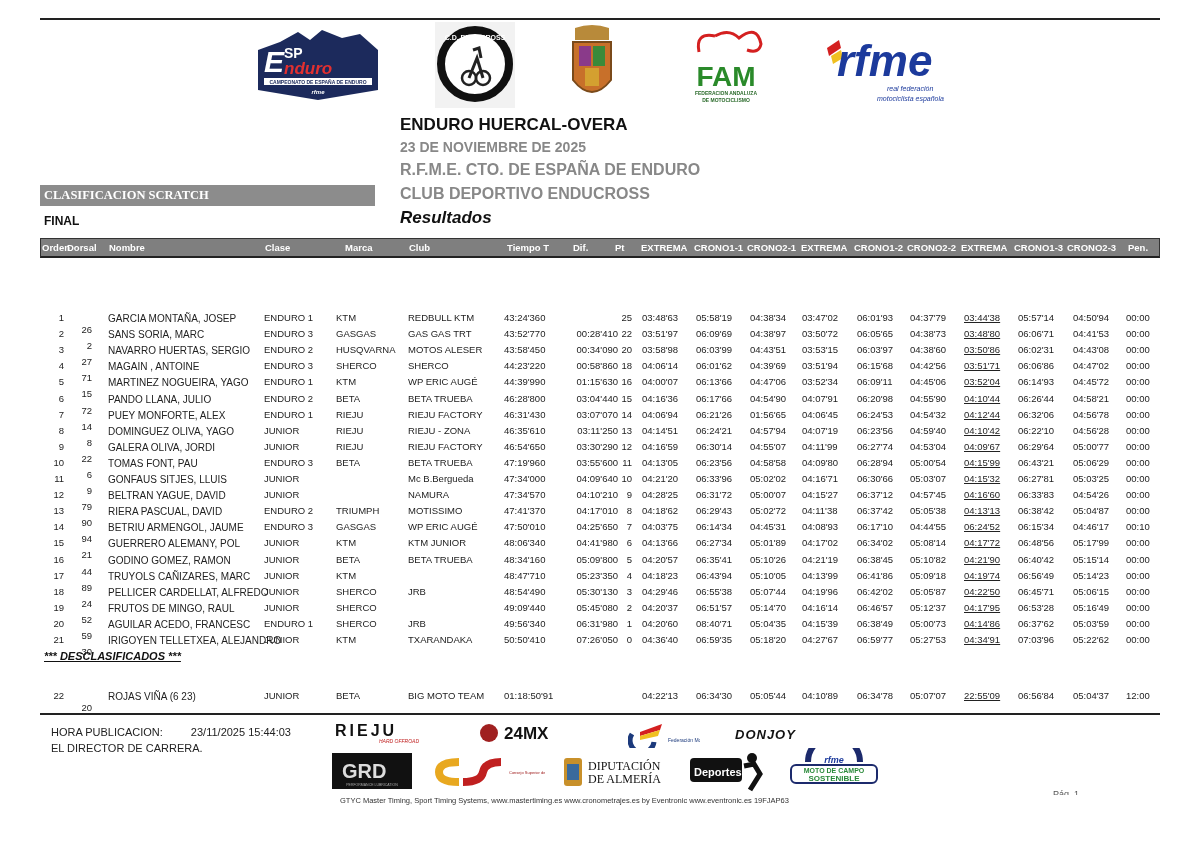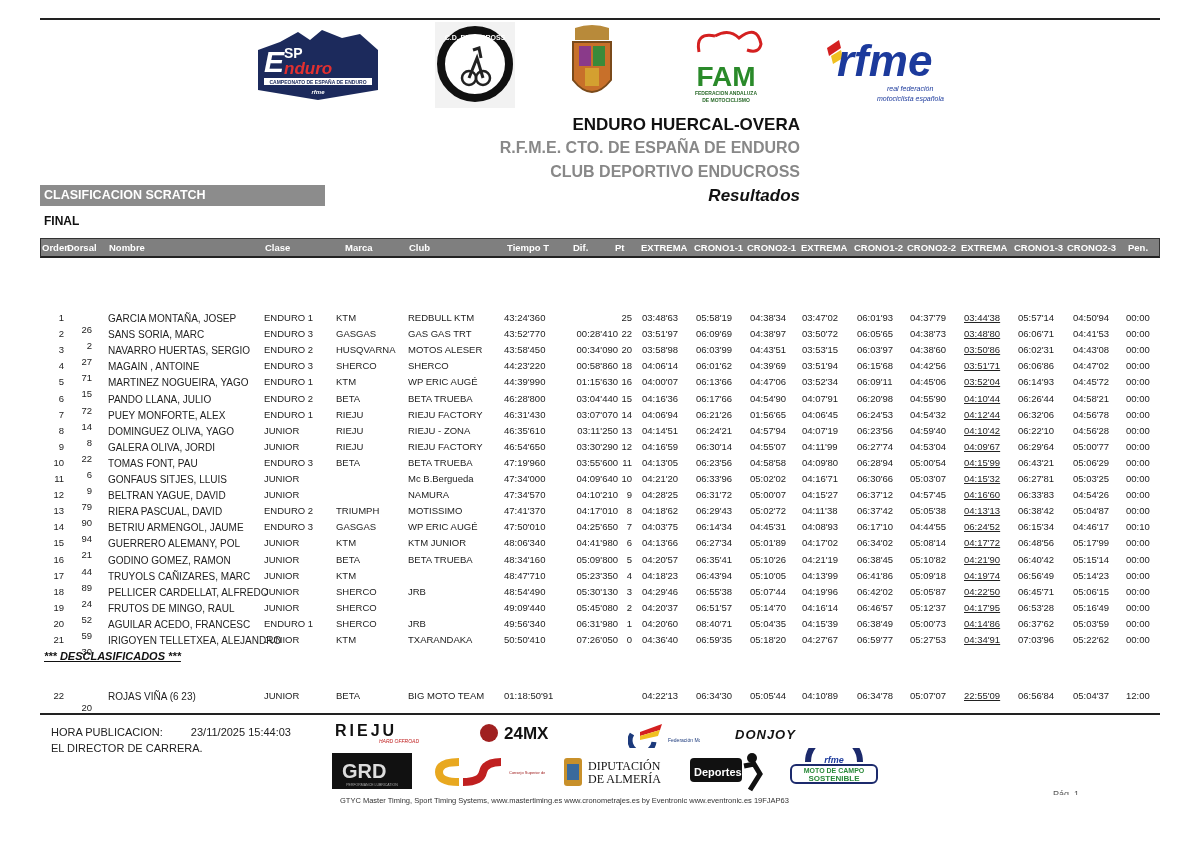--- a/index.html
+++ b/index.html
@@ -6,27 +6,27 @@
   body { width: 1200px; height: 847px; background: #ffffff; font-family: "Liberation Sans", sans-serif; color: #111; position: relative; overflow: hidden; }
   .top-rule { position: absolute; left: 40px; top: 18px; width: 1120px; height: 2px; background: #222; }
   .logos-top { position: absolute; top: 22px; left: 245px; width: 720px; height: 88px; }
   .logo { position: absolute; }
   .logo-esp { left: 5px; top: 6px; width: 136px; height: 74px; }
   .logo-endu { left: 190px; top: 0; width: 80px; height: 86px; }
   .logo-coat { left: 322px; top: 2px; width: 50px; height: 82px; }
   .logo-fam { left: 440px; top: 2px; width: 82px; height: 82px; }
   .logo-rfme { left: 580px; top: 4px; width: 120px; height: 80px; }
 
-  .title-block { position: absolute; left: 400px; top: 114px; width: 400px; text-align: right; }
+  .title-block { position: absolute; left: 400px; top: 114px; width: 400px; text-align: left; }
   .t-main { font-size: 17px; font-weight: bold; color: #111; line-height: 22px; }
   .t-sub { font-size: 14px; font-weight: bold; color: #888; line-height: 22px; }
   .t-sub.big { font-size: 16px; line-height: 24px; }
   .t-res { font-size: 17px; font-weight: bold; font-style: italic; color: #111; line-height: 24px; }
 
-  .scratch-bar { position: absolute; left: 40px; top: 185px; width: 285px; height: 21px; background: #8c8c8c; color: #fff; font-size: 12.5px; font-weight: bold; padding: 3px 4px; }
+  .scratch-bar { position: absolute; left: 40px; top: 185px; width: 335px; height: 21px; background: #8c8c8c; color: #fff; font-size: 12.5px; font-weight: bold; padding: 3px 4px; font-family: Liberation Serif, serif; }
   .final-label { position: absolute; left: 44px; top: 214px; font-size: 12px; font-weight: bold; }
 
   .thead { position: absolute; left: 40px; top: 238px; width: 1120px; height: 20px; background: #7f7f7f; border: 1px solid #333; border-bottom: 2px solid #222; color: #fff; font-size: 9.5px; font-weight: bold; }
   .thead span { position: absolute; top: 3px; white-space: nowrap; }
 
   .row { position: absolute; left: 40px; width: 1120px; height: 16px; font-size: 9.5px; color: #222; }
   .row span { position: absolute; top: 2px; white-space: nowrap; }
   .c-orden { left: 0; width: 24px; text-align: right; }
   .c-dorsal { left: 24px; width: 28px; text-align: right; margin-top: 12px; }
   .c-nombre { left: 68px; font-size: 10px; top: 3px !important; text-align: center; }
@@ -98,20 +98,21 @@
     <polygon points="2,22 14,14 16,22 4,30" fill="#d42020"></polygon>
     <polygon points="6,30 16,24 18,32 8,38" fill="#f0c020"></polygon>
     <text x="12" y="50" fill="#1c3a9c" font-family="Liberation Sans, sans-serif" font-weight="bold" font-style="italic" font-size="44">rfme</text>
     <text x="62" y="65" fill="#1c3a9c" font-family="Liberation Sans, sans-serif" font-style="italic" font-size="7">real federación</text>
     <text x="52" y="75" fill="#1c3a9c" font-family="Liberation Sans, sans-serif" font-style="italic" font-size="7">motociclista española</text>
   </svg>
 </div>
 
 <div class="title-block">
   <div class="t-main">ENDURO HUERCAL-OVERA</div>
+  <div class="t-sub">23 DE NOVIEMBRE DE 2025</div>
   <div class="t-sub big">R.F.M.E. CTO. DE ESPAÑA DE ENDURO</div>
   <div class="t-sub big">CLUB DEPORTIVO ENDUCROSS</div>
   <div class="t-res">Resultados</div>
 </div>
 
 <div class="scratch-bar">CLASIFICACION SCRATCH</div>
 <div class="final-label">FINAL</div>
 
 <div class="thead">
   <span style="left:1px">Orden</span>

